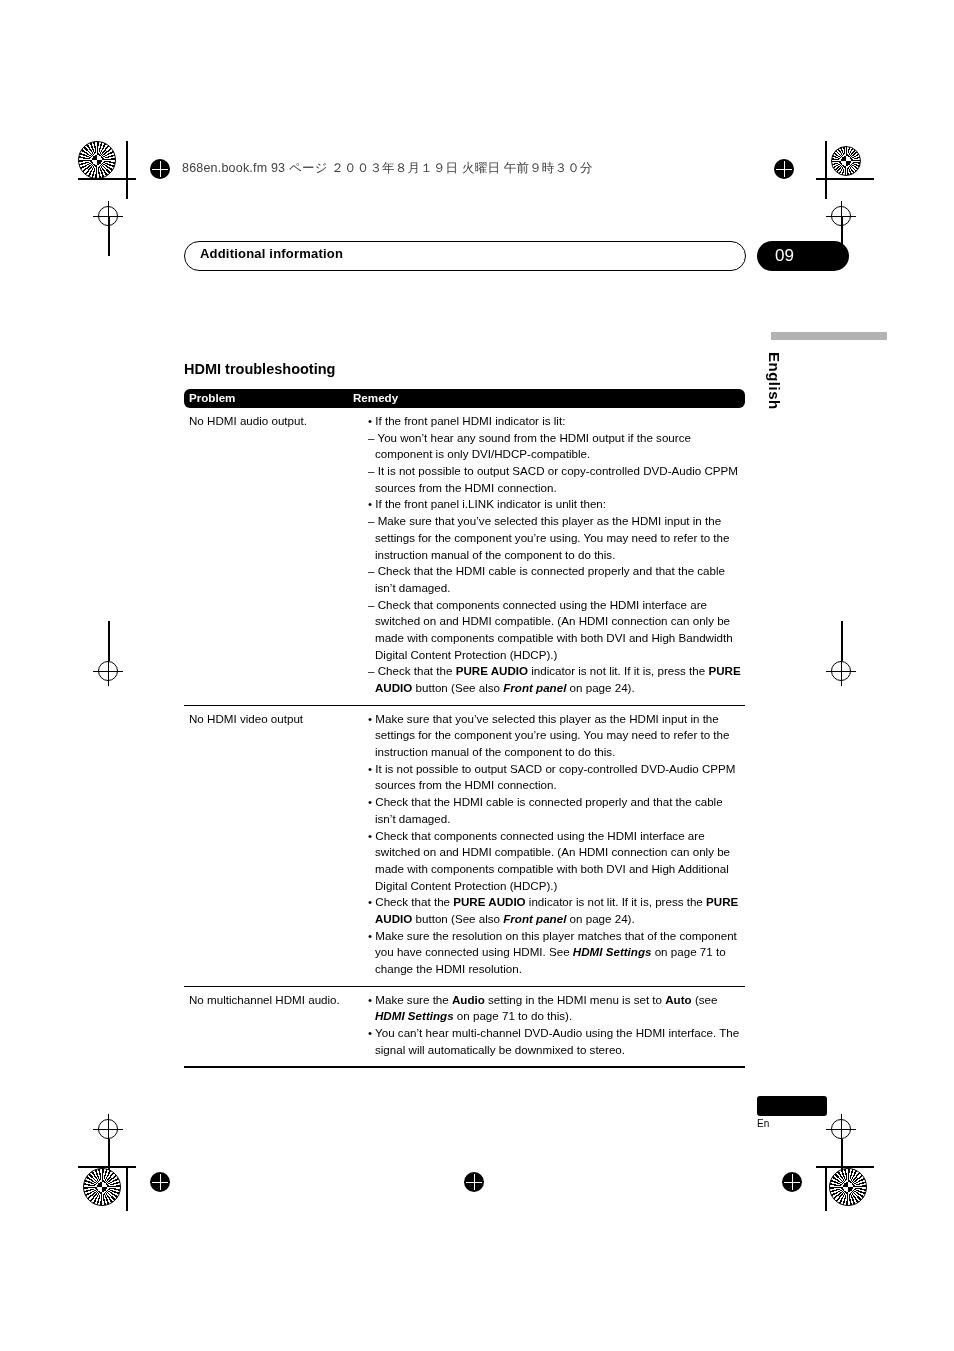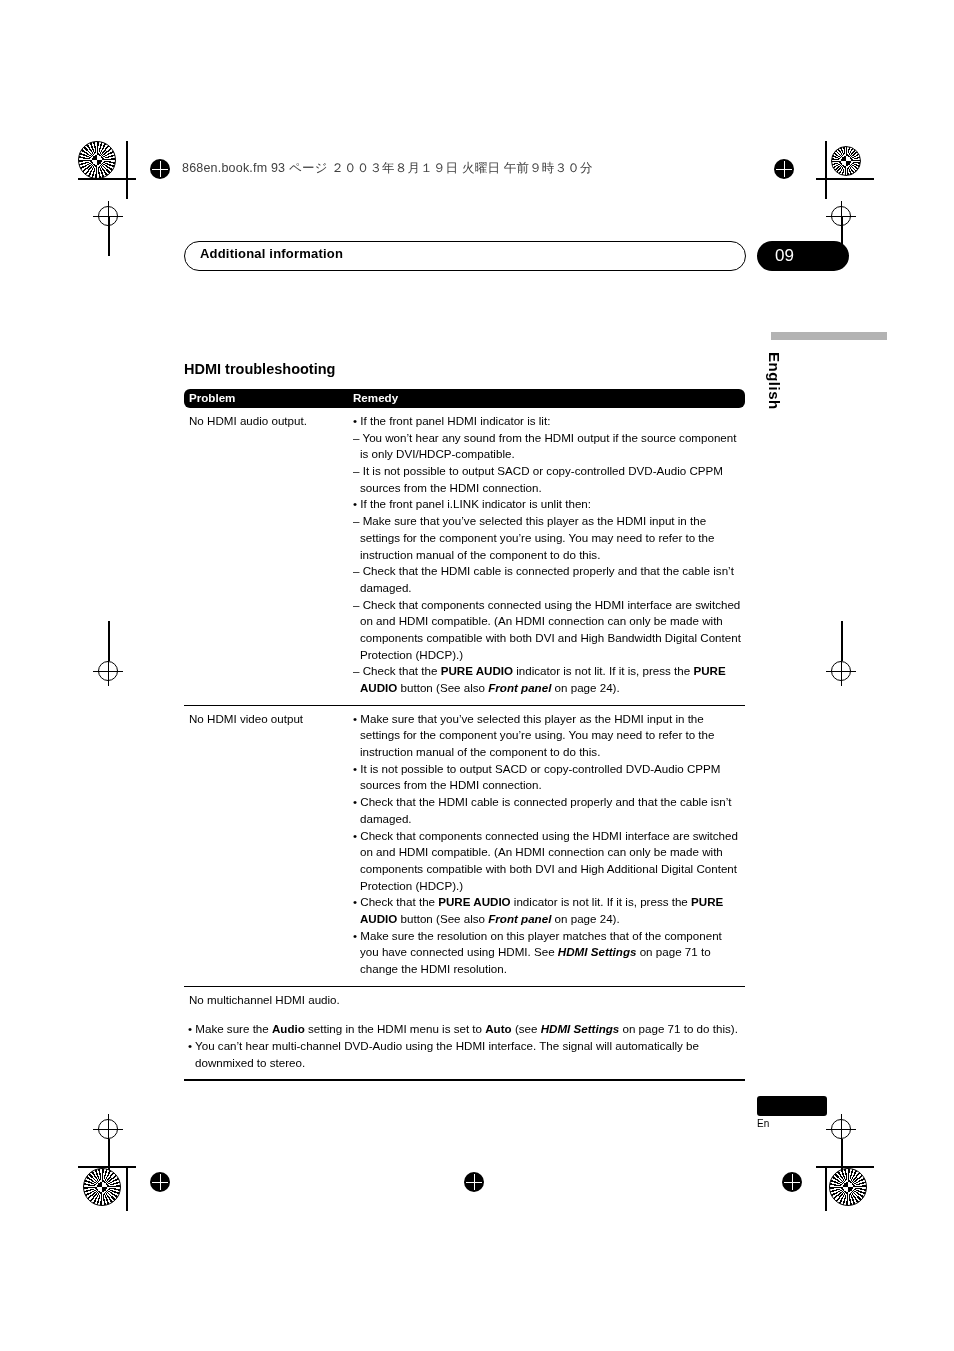--- a/index.html
+++ b/index.html
@@ -157,22 +157,23 @@
     height: 19px;
     align-items: center;
     border-radius: 6px;
   }
   .tbl-head .c1 { width: 165px; padding-left: 5px; box-sizing: border-box; }
   .tbl-head .c2 { flex: 1; padding-left: 4px; box-sizing: border-box; }
 
   .row {
     display: flex;
     border-bottom: 1px solid #000;
-  }
-  .row.last { border-bottom: 2px solid #000; flex-direction: column; }
+    gap: 15px;
+  }
+  .row.last { border-bottom: 2px solid #000; }
   .row .c1 {
     width: 165px;
     padding: 5px 6px 8px 5px;
     box-sizing: border-box;
   }
   .row .c2 {
     flex: 1;
     padding: 5px 2px 8px 4px;
     box-sizing: border-box;
   }

